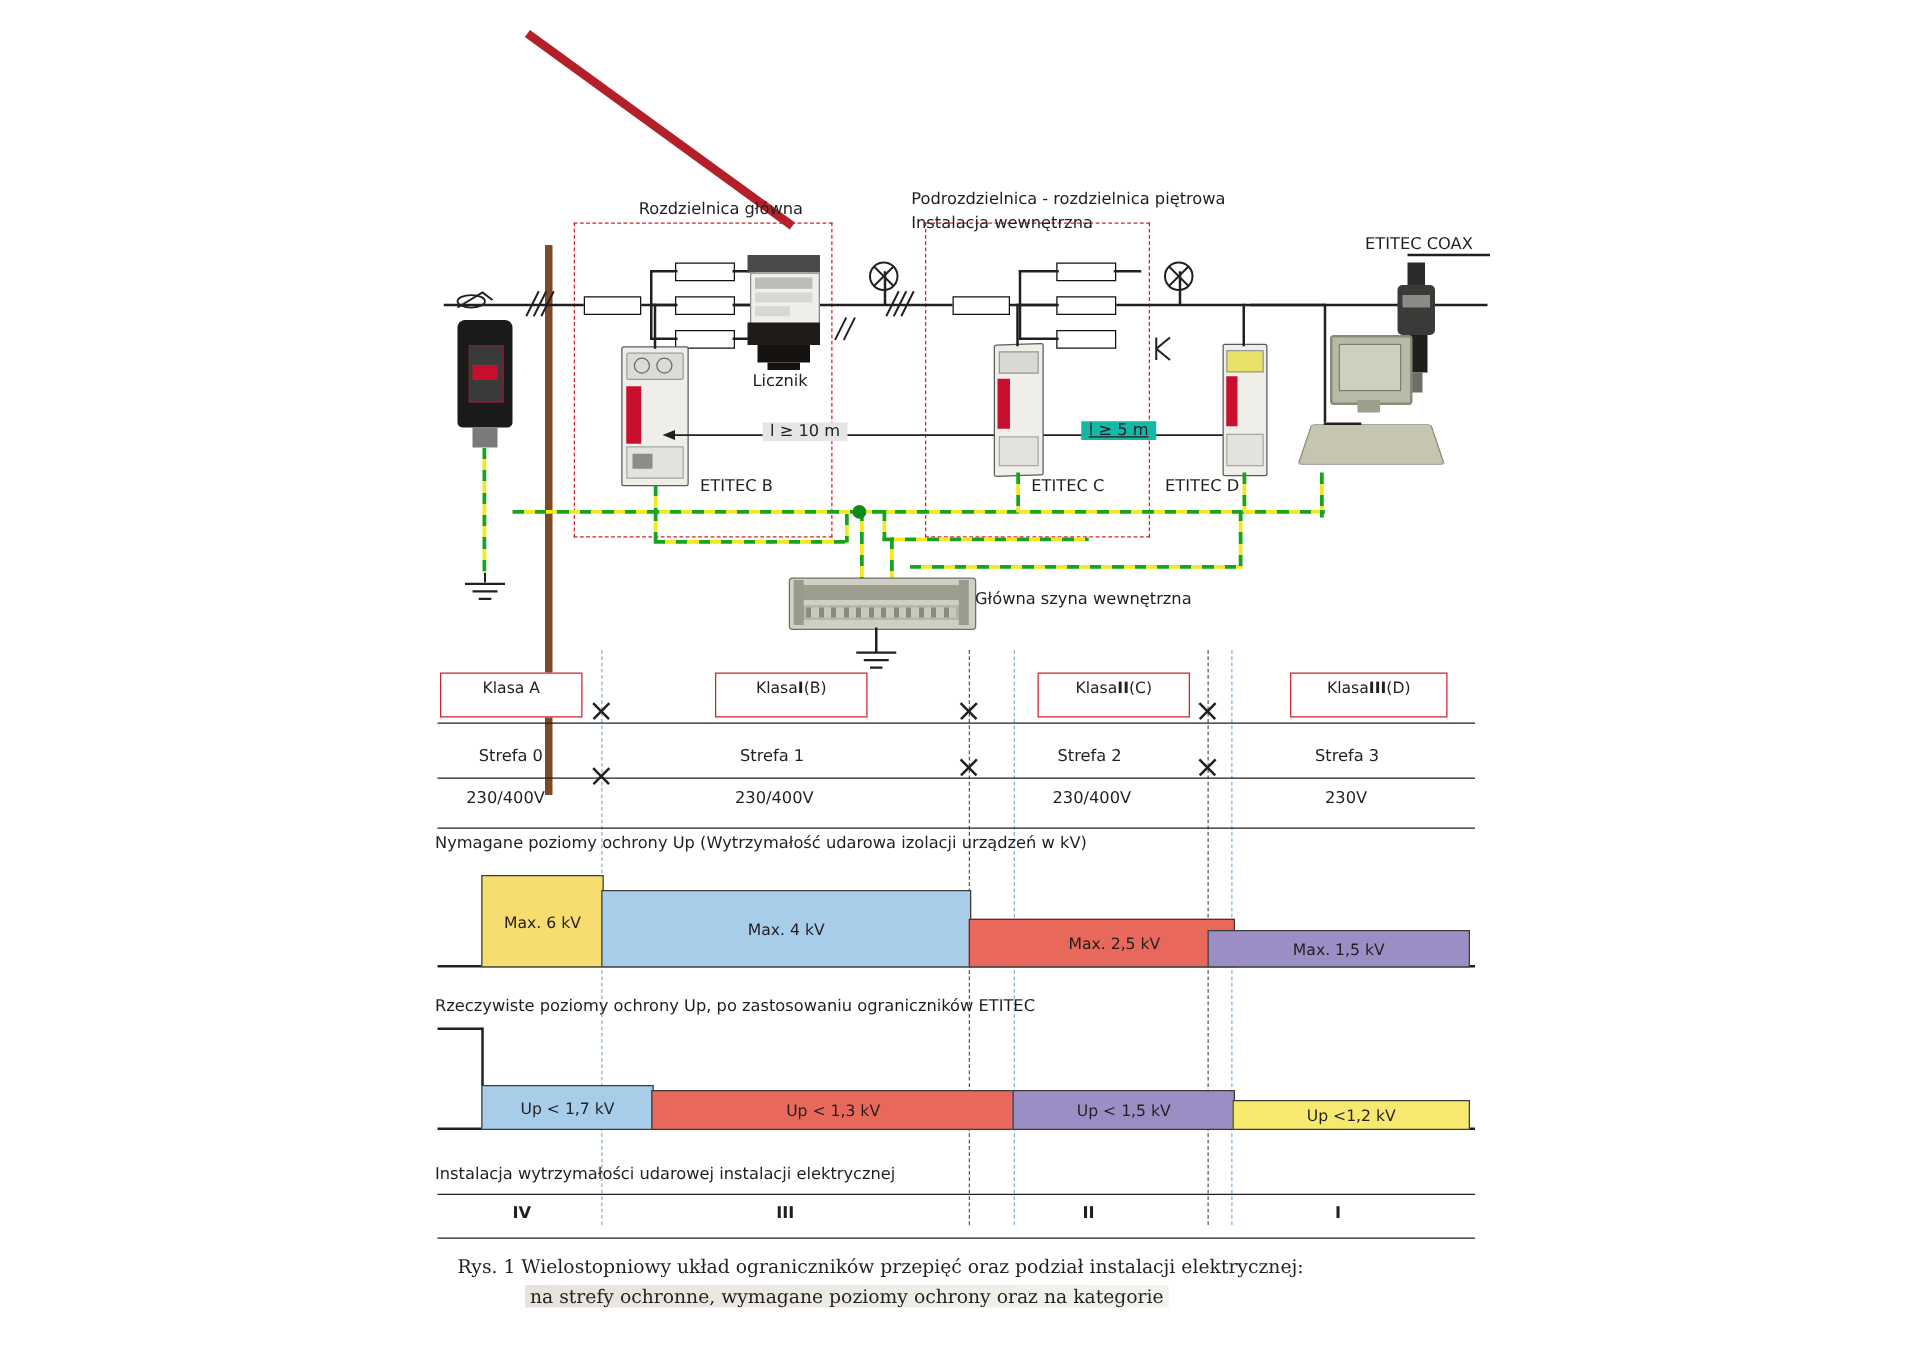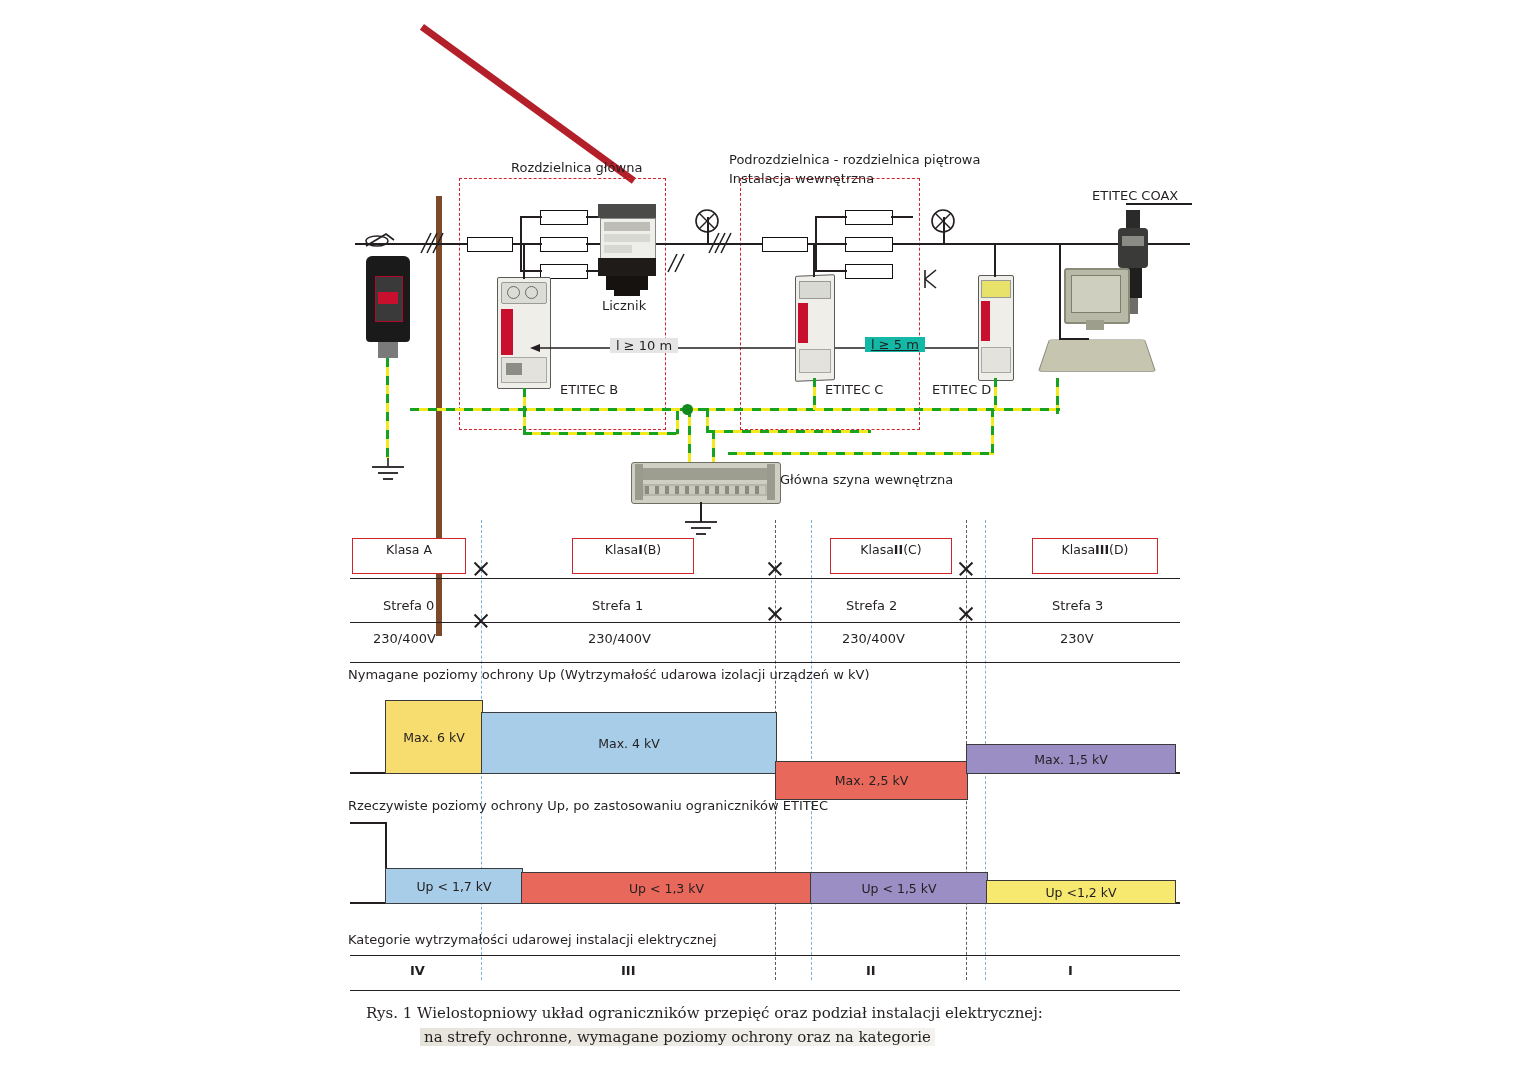--- a/index.html
+++ b/index.html
@@ -303,34 +303,34 @@
   <div class="lbl abs" style="left:373px;top:631px;">230/400V</div>
   <div class="lbl abs" style="left:588px;top:631px;">230/400V</div>
   <div class="lbl abs" style="left:842px;top:631px;">230/400V</div>
   <div class="lbl abs" style="left:1060px;top:631px;">230V</div>
 
   <div class="lbl abs" style="left:348px;top:667px;">Nymagane poziomy ochrony Up  (Wytrzymałość udarowa izolacji urządzeń w kV)</div>
   <div class="line-h" style="left:350px;top:772px;width:830px;height:2px;"></div>
 
   <div class="bar" style="left:385px;top:700px;width:96px;height:72px;background:#f7dc6f;">Max. 6 kV</div>
   <div class="bar" style="left:481px;top:712px;width:294px;height:60px;background:#a8cde8;">Max. 4 kV</div>
-  <div class="bar" style="left:775px;top:761px;width:191px;height:37px;background:#e8695b;">Max. 2,5 kV</div>
+  <div class="bar" style="left:775px;top:735px;width:191px;height:37px;background:#e8695b;padding-left:20px;">Max. 2,5 kV</div>
   <div class="bar" style="left:966px;top:744px;width:208px;height:28px;background:#9b8ec4;">Max. 1,5 kV</div>
 
   <div class="lbl abs" style="left:348px;top:798px;">Rzeczywiste  poziomy ochrony Up, po zastosowaniu ograniczników ETITEC</div>
   <div class="line-h" style="left:350px;top:902px;width:830px;height:2px;"></div>
   <div class="line-v" style="left:385px;top:822px;height:46px;"></div>
   <div class="line-h" style="left:350px;top:822px;width:36px;"></div>
 
   <div class="bar" style="left:385px;top:868px;width:136px;height:34px;background:#a8cde8;">Up &lt; 1,7 kV</div>
   <div class="bar" style="left:521px;top:872px;width:289px;height:30px;background:#e8695b;">Up &lt; 1,3 kV</div>
   <div class="bar" style="left:810px;top:872px;width:176px;height:30px;background:#9b8ec4;">Up &lt; 1,5 kV</div>
   <div class="bar" style="left:986px;top:880px;width:188px;height:22px;background:#f7e96f;">Up &lt;1,2 kV</div>
 
-  <div class="lbl abs" style="left:348px;top:932px;">Kategorie wytrzymałości udarowej instalacji elektrycznej</div>
+  <div class="lbl abs" style="left:348px;top:932px;">Instalacja wytrzymałości udarowej instalacji elektrycznej</div>
   <div class="line-h" style="left:350px;top:955px;width:830px;height:1.3px;"></div>
   <div class="line-h" style="left:350px;top:990px;width:830px;height:1.3px;"></div>
 
   <div class="lbl abs bold" style="left:410px;top:963px;">IV</div>
   <div class="lbl abs bold" style="left:621px;top:963px;">III</div>
   <div class="lbl abs bold" style="left:866px;top:963px;">II</div>
   <div class="lbl abs bold" style="left:1068px;top:963px;">I</div>
 
   <div class="cap" style="left:366px;top:1004px;">Rys. 1  Wielostopniowy układ ograniczników przepięć oraz podział instalacji elektrycznej:</div>
   <div class="cap" style="left:420px;top:1028px;background:linear-gradient(90deg,rgba(210,205,190,.55),rgba(210,205,190,.25));padding:0 4px;">na strefy ochronne, wymagane poziomy ochrony oraz na kategorie</div>

